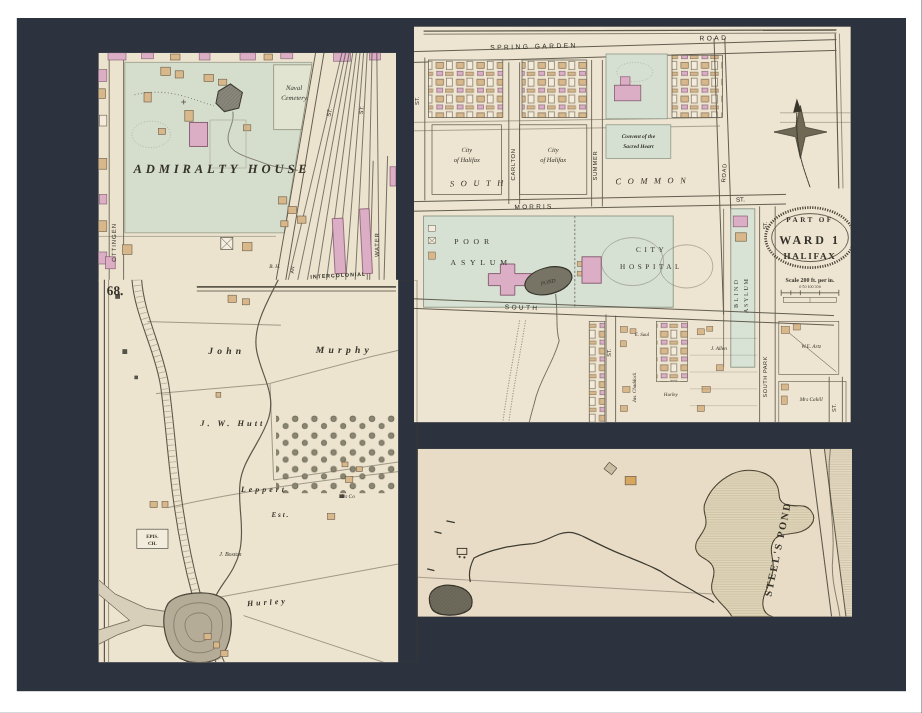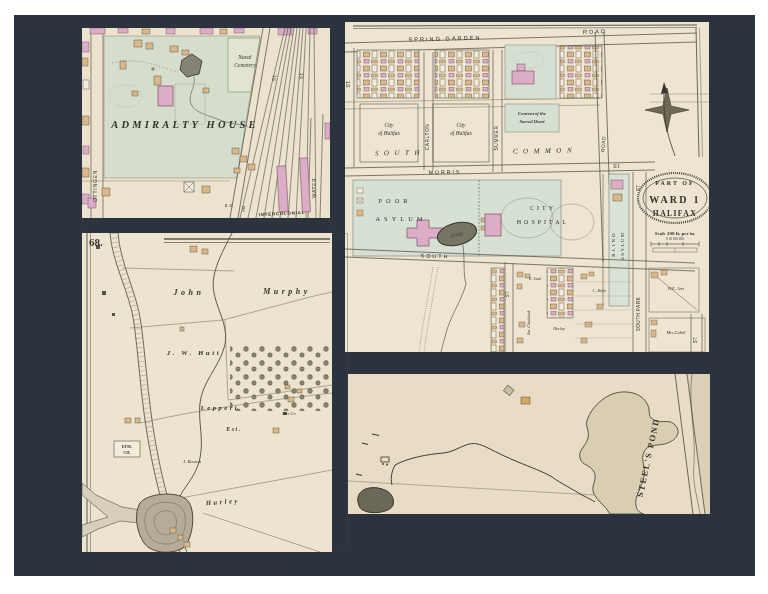--- a/index.html
+++ b/index.html
@@ -1,21 +1,21 @@
 <!DOCTYPE html>
 <html><head>
 <meta charset="utf-8">
 <style>
   html,body{margin:0;padding:0;}
   body{width:768px;height:594px;background:#ffffff;position:relative;overflow:hidden;
        font-family:"Liberation Serif",serif;}
   .mat{position:absolute;left:14px;top:15px;width:741px;height:561px;background:#2d333e;}
   figure.panel{position:absolute;margin:0;padding:0;box-shadow:0 0 0 1px rgba(70,60,40,.35) inset;}
   figure.panel svg{display:block;}
-  .p-a{left:82px;top:28px;width:248px;height:217px;}
+  .p-a{left:82px;top:44px;width:248px;height:217px;}
   .p-b{left:345px;top:22px;width:364px;height:330px;}
   .p-c{left:82px;top:233px;width:266px;height:319px;}
   .p-d{left:348px;top:374px;width:362px;height:140px;}
   text{font-family:"Liberation Serif",serif;fill:#35322a;}
   text.sn{font-family:"Liberation Sans",sans-serif;fill:#2f2c25;}
   text.it{font-style:italic;}
   text.bd{font-weight:bold;}
   .ln{fill:none;stroke:#5d584a;}
 </style>
 </head>

